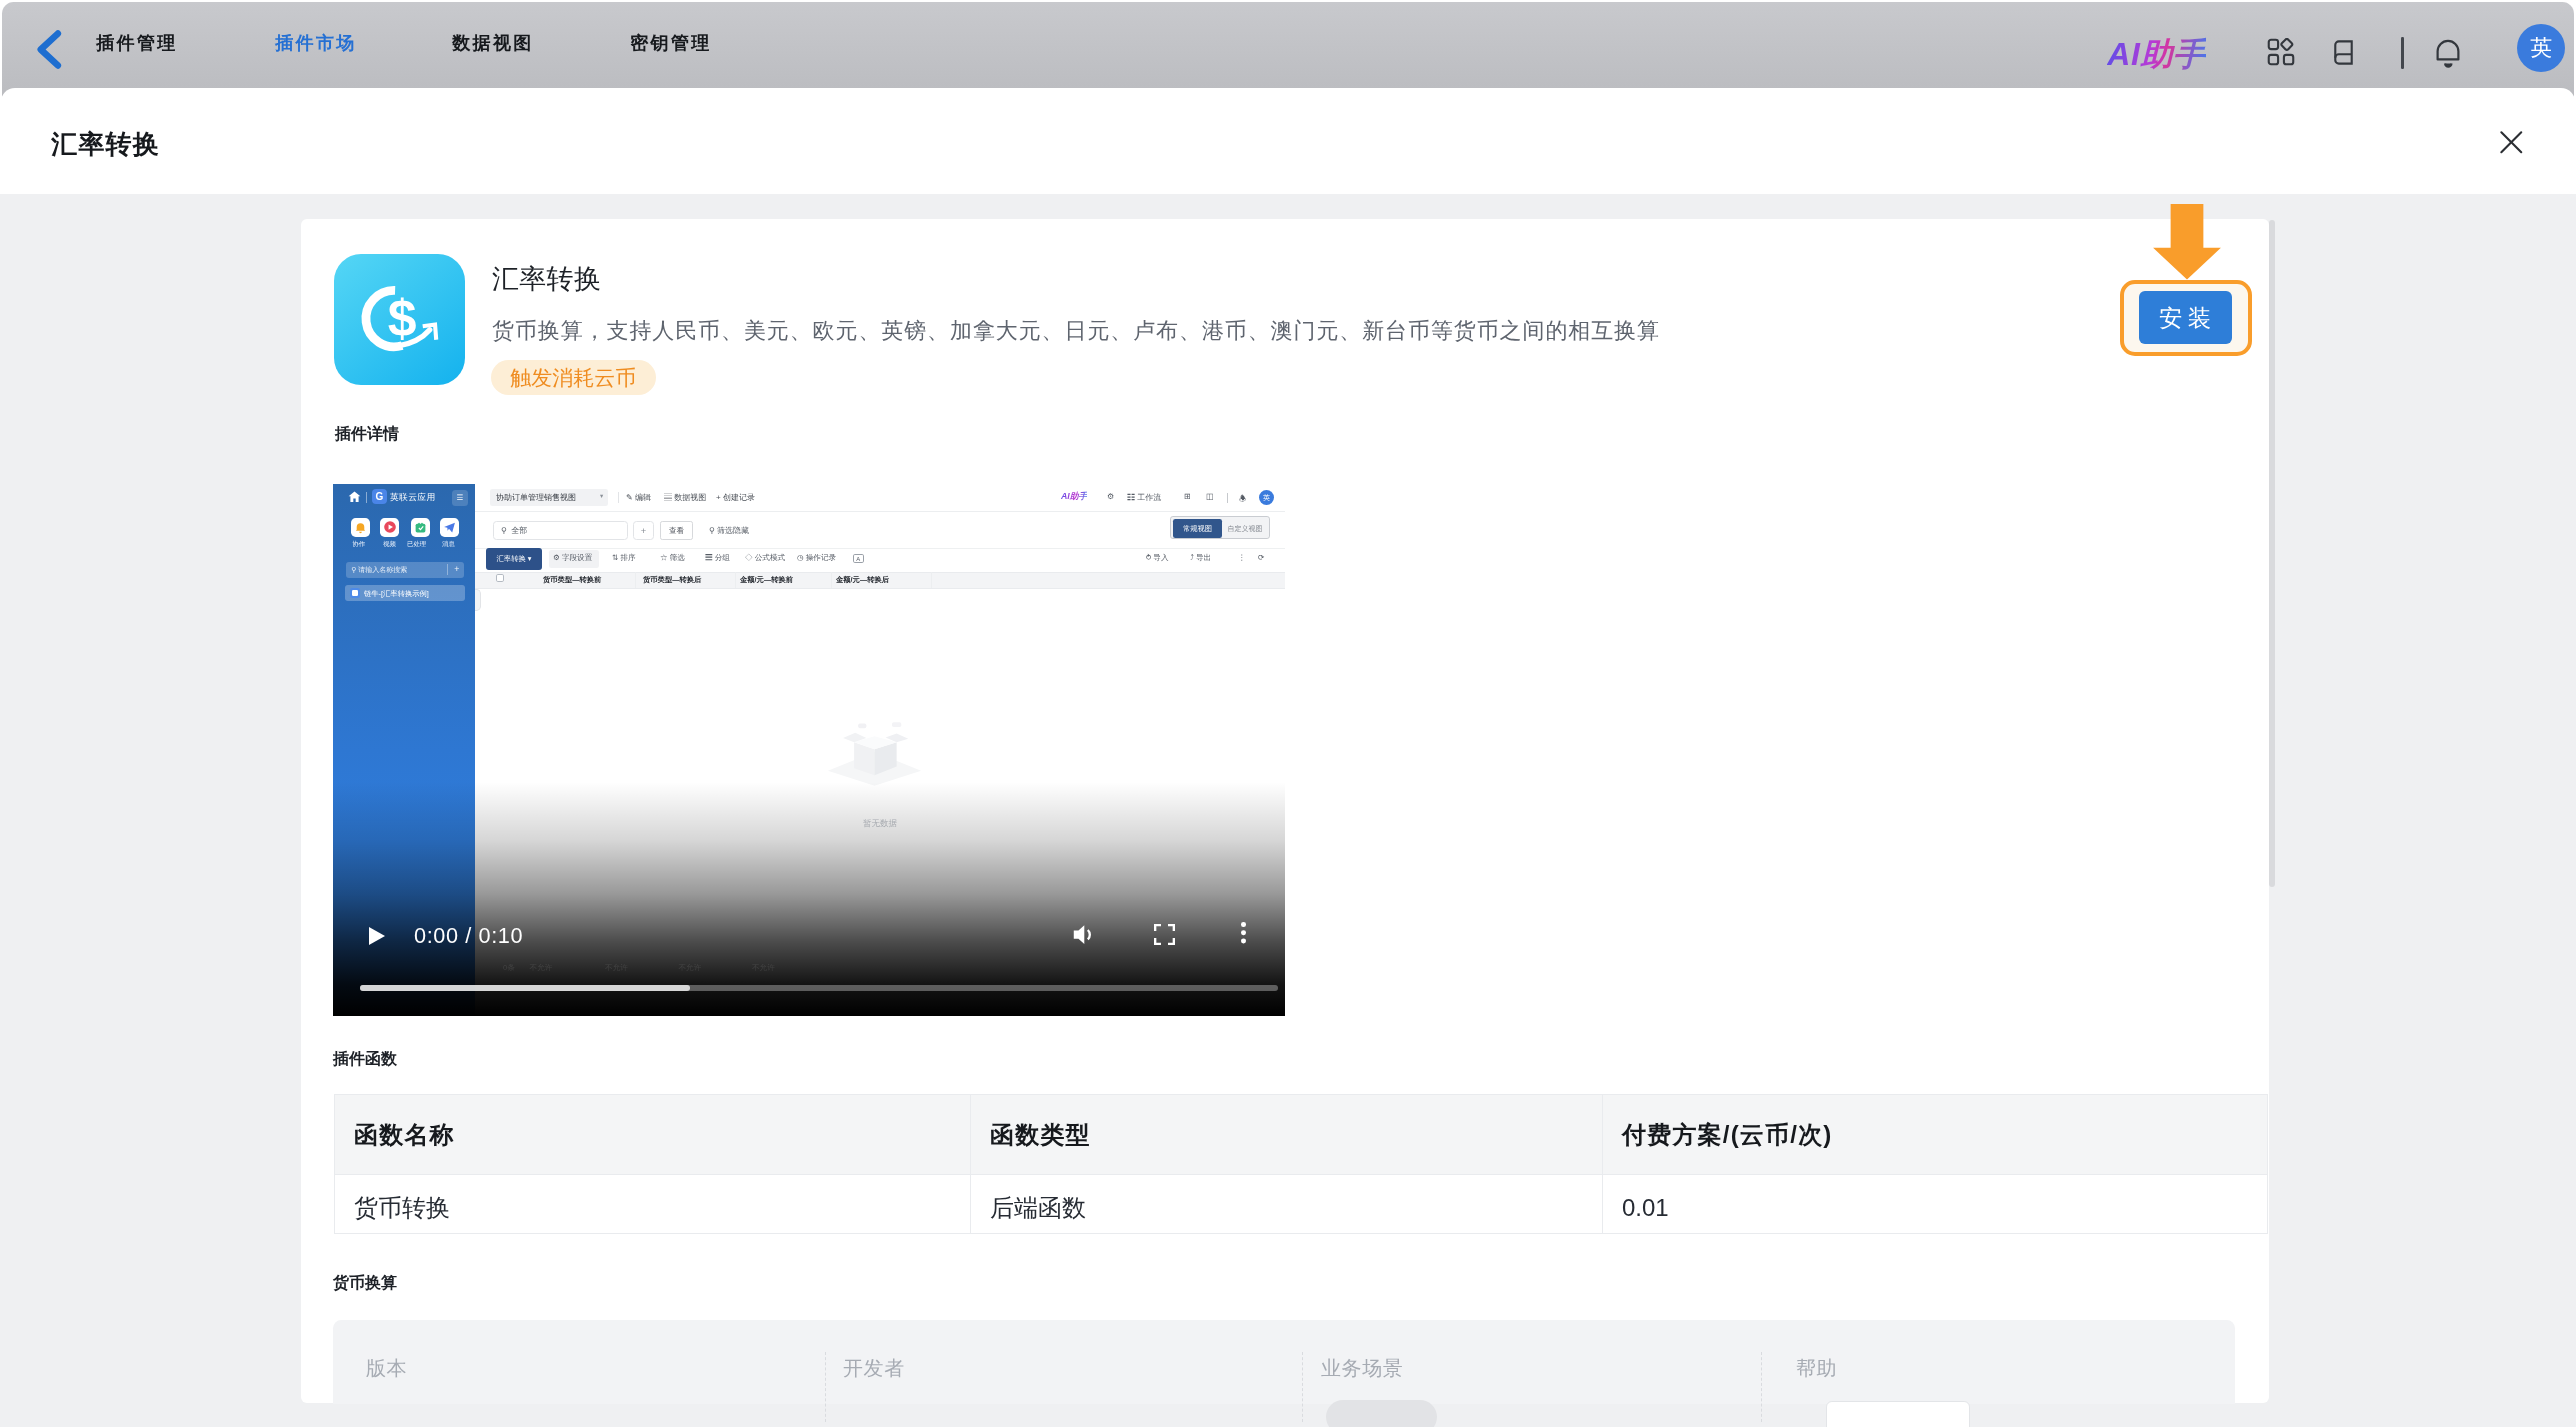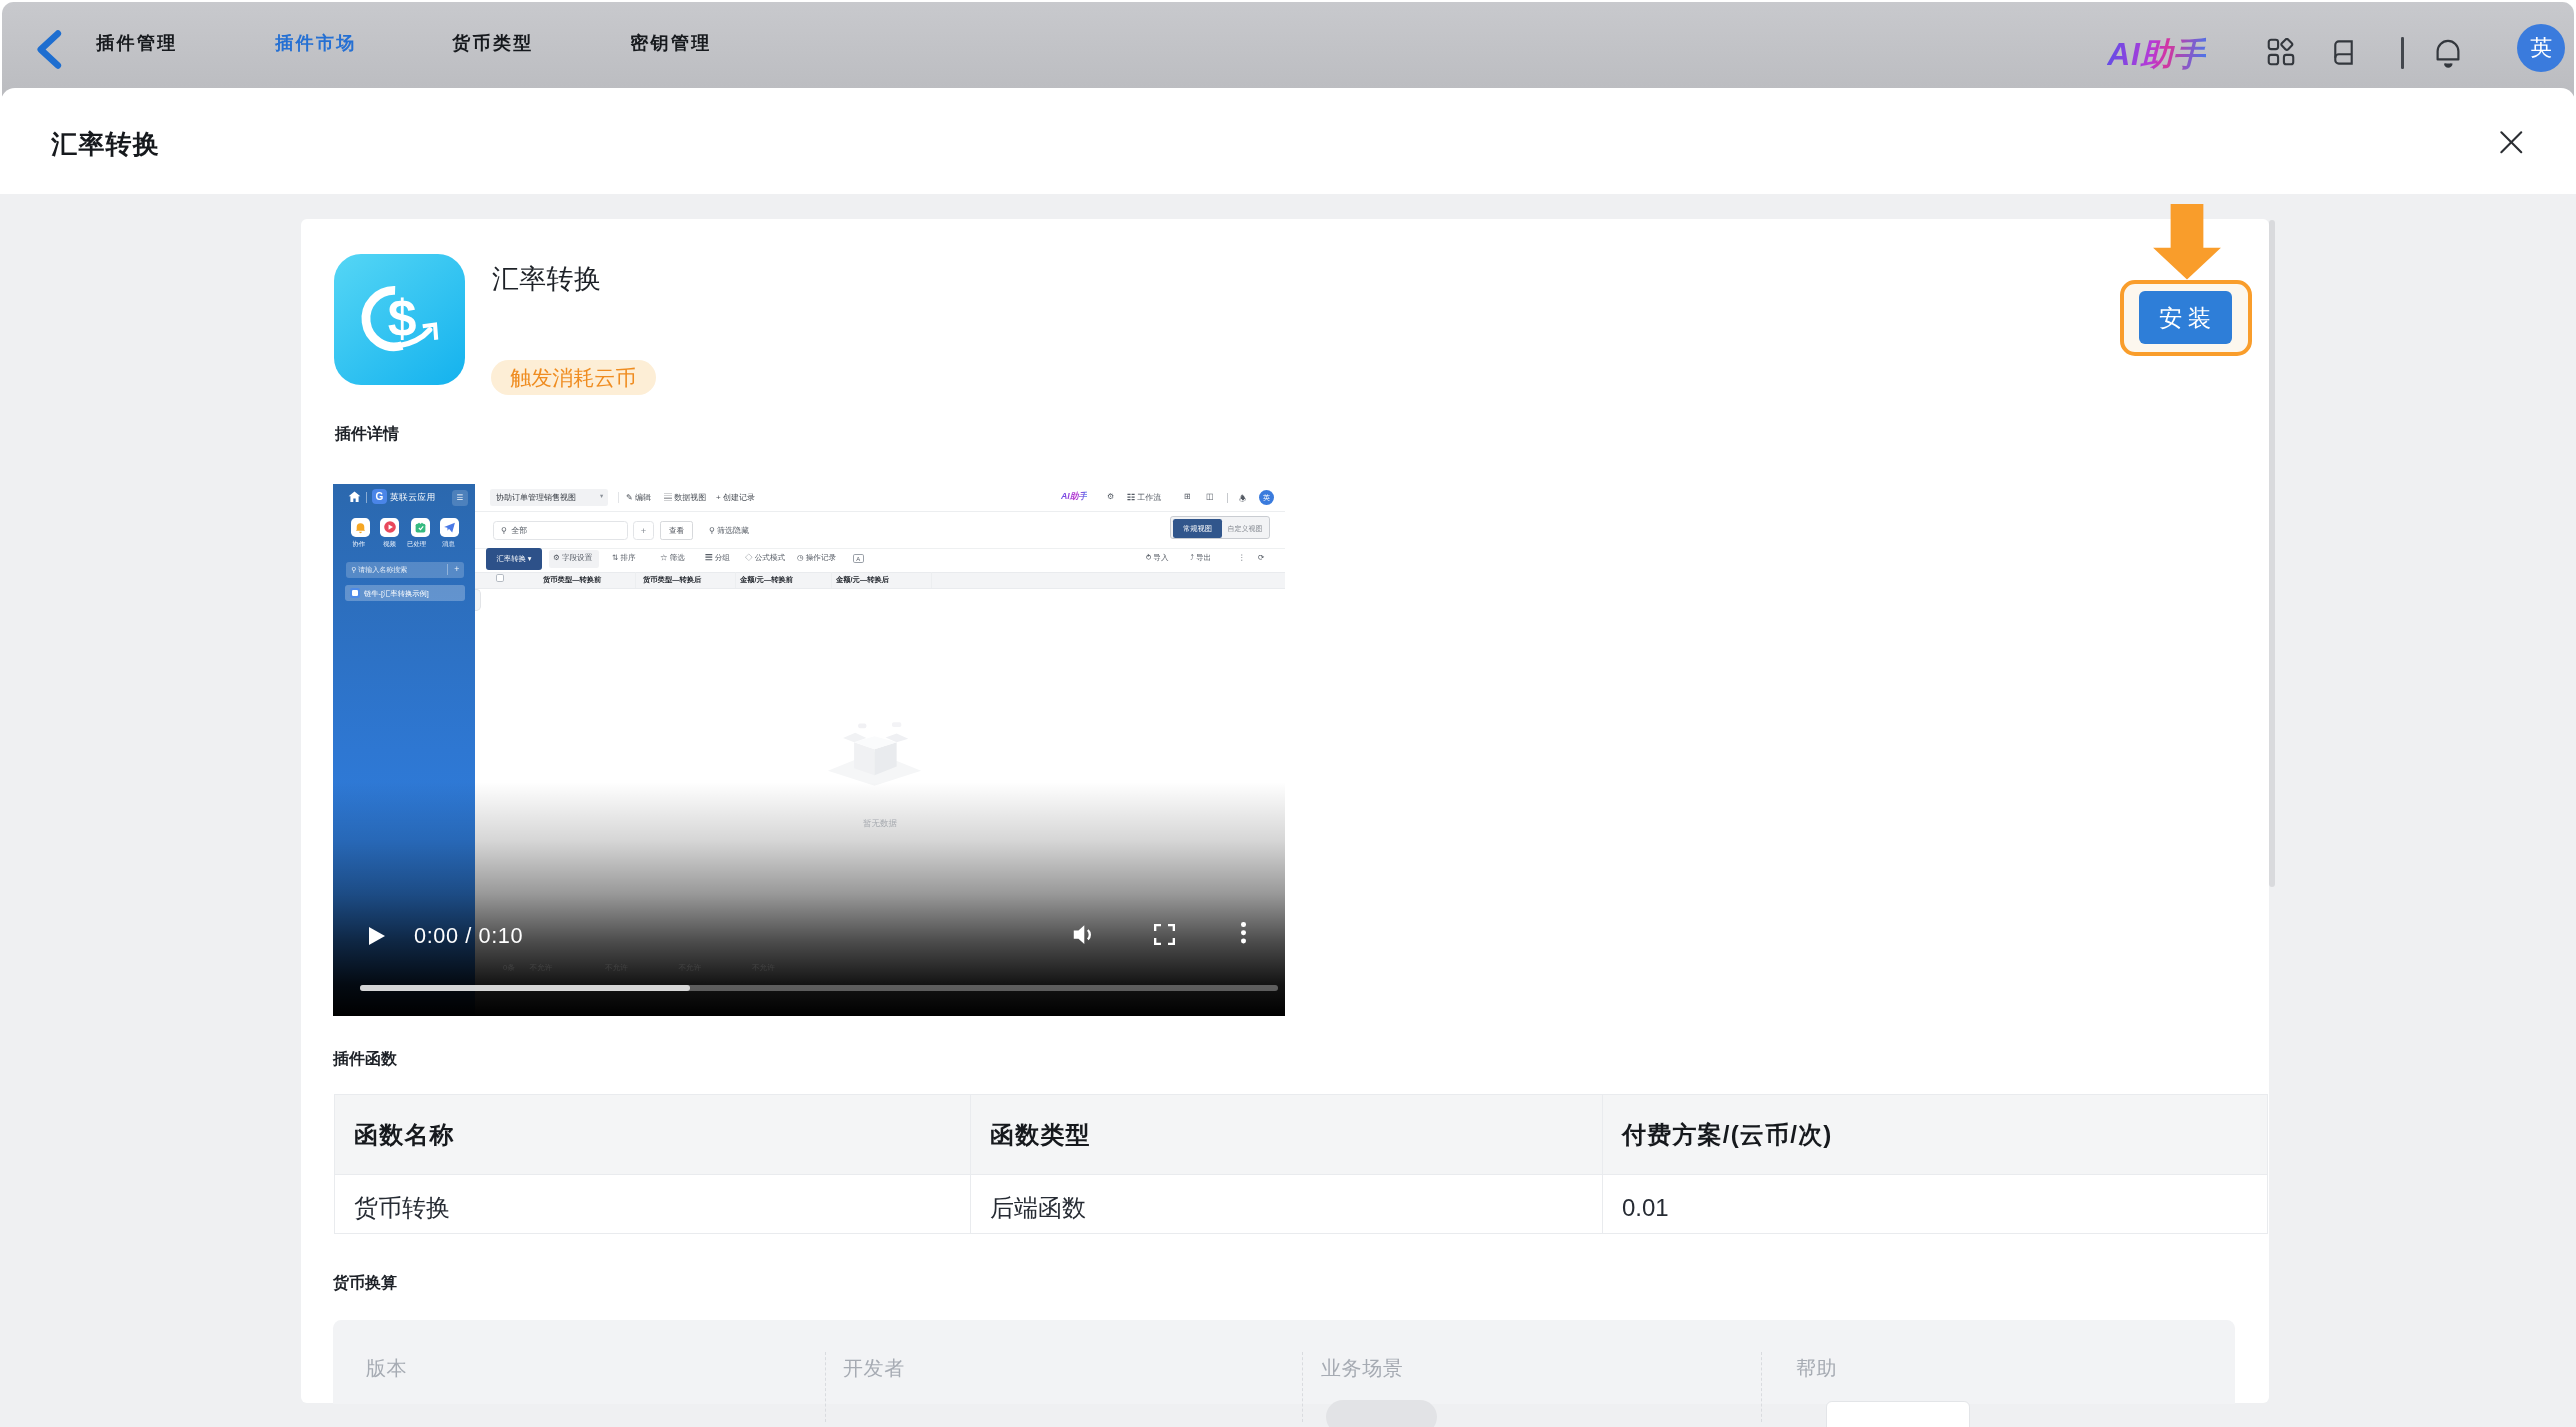--- a/index.html
+++ b/index.html
@@ -72,21 +72,21 @@
 </style>
 </head>
 <body>
 
 <div id="nav">
   <svg class="abs" style="left:34px;top:27.5px" width="26" height="39" viewBox="0 0 44 66">
     <polyline points="37,6 8,33 37,60" fill="none" stroke="#1e6ed0" stroke-width="11" stroke-linecap="round" stroke-linejoin="round"></polyline>
   </svg>
   <div class="navitem" style="left:94px">插件管理</div>
   <div class="navitem on" style="left:273px">插件市场</div>
-  <div class="navitem" style="left:450px">货币类型</div>
+  <div class="navitem" style="left:450px">数据视图</div>
   <div class="navitem" style="left:628px">密钥管理</div>
   <div id="ailogo">AI助手</div>
   <svg class="abs" style="left:2265px;top:36px" width="28" height="28" viewBox="0 0 48 48" fill="none" stroke="#33373d" stroke-width="3.6">
     <rect x="3" y="3" width="16" height="16" rx="4"></rect>
     <rect x="3" y="29" width="16" height="16" rx="4"></rect>
     <rect x="29" y="29" width="16" height="16" rx="4"></rect>
     <rect x="26.5" y="3.5" width="15" height="15" rx="3.5" transform="rotate(45 34 11)"></rect>
   </svg>
   <svg class="abs" style="left:2328px;top:37px" width="27" height="27" viewBox="0 0 46 46" fill="none" stroke="#33373d" stroke-width="3.6">
     <path d="M9 36 V10 a6 6 0 0 1 6 -6 h22 v38 h-22 a6 6 0 0 1 -6 -6 z"></path>
@@ -111,20 +111,21 @@
   <div id="card">
     <div id="picon">
       <svg width="131" height="131" viewBox="0 0 223 223">
         <path d="M104 62 A48 48 0 1 0 116 156" fill="none" stroke="#fff" stroke-width="15" stroke-linecap="butt"></path>
         <path d="M108 157 Q144 151 163 129" fill="none" stroke="#fff" stroke-width="9" stroke-linecap="round"></path>
         <path d="M151 123 L172 120 L174 146" fill="none" stroke="#fff" stroke-width="7" stroke-linecap="butt" stroke-linejoin="miter"></path>
         <text x="116" y="139" font-size="88" font-weight="bold" text-anchor="middle" fill="#fff" font-family="Liberation Sans, sans-serif">$</text>
       </svg>
     </div>
     <div id="ptitle">汇率转换</div>
+    <div id="pdesc">货币换算，支持人民币、美元、欧元、英镑、加拿大元、日元、卢布、港币、澳门元、新台币等货币之间的相互换算</div>
     <div id="ptag">触发消耗云币</div>
     <div id="installbox">
         <div id="installbtn">安装</div>
       </div>
 
     <div class="h2" style="left:34px;top:205px">插件详情</div>
     <div id="video">
       <div id="vsidebar">
         <svg class="abs" style="left:15px;top:7px" width="13" height="11.7" viewBox="0 0 22 20">
             <path d="M11 1 L21 9 H18 V19 H13 V13 H9 V19 H4 V9 H1 Z" fill="#fff"></path>

